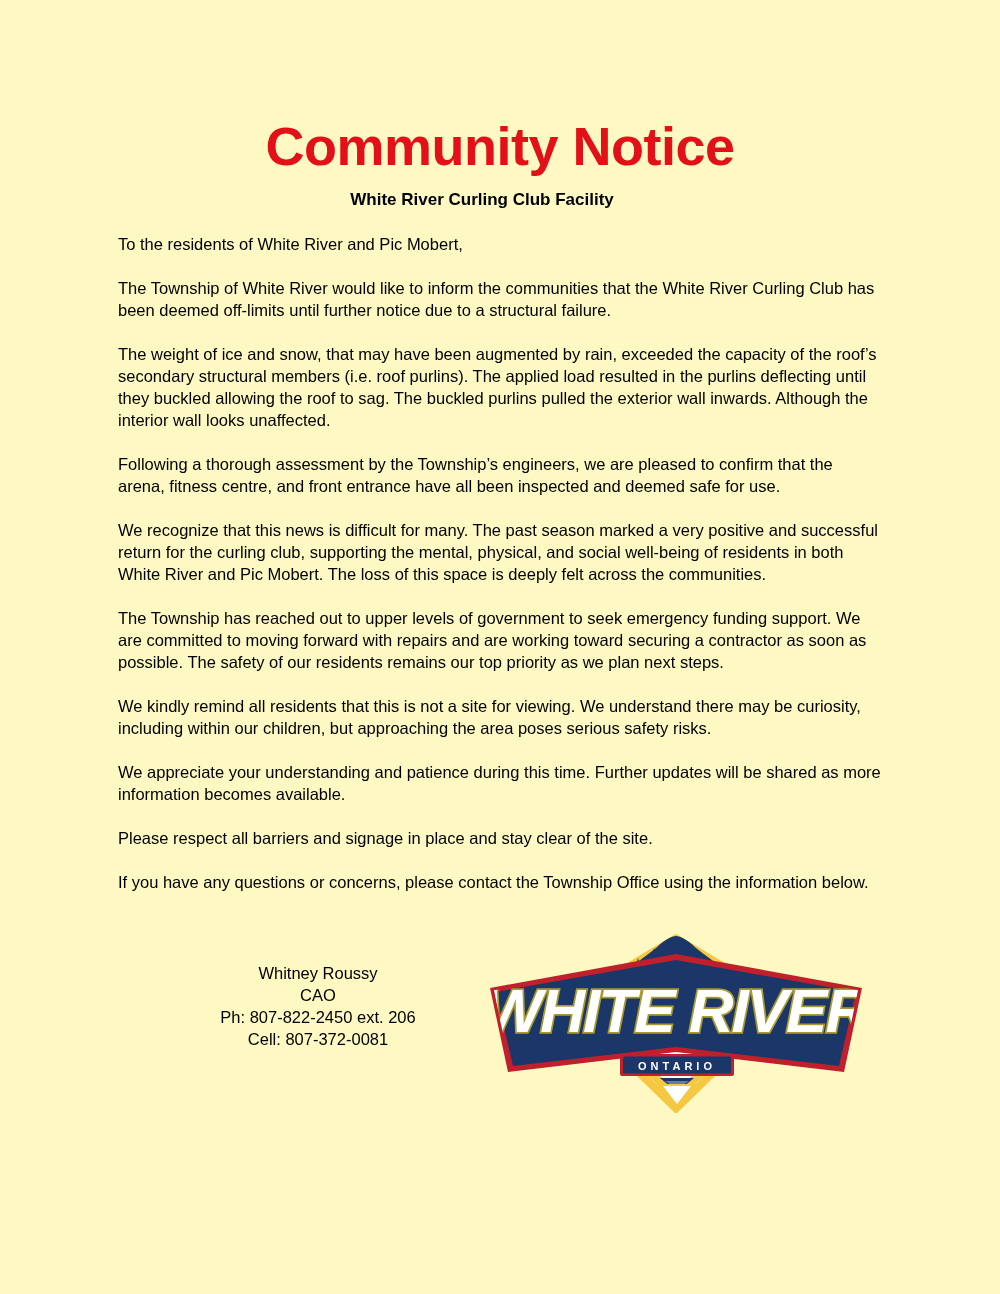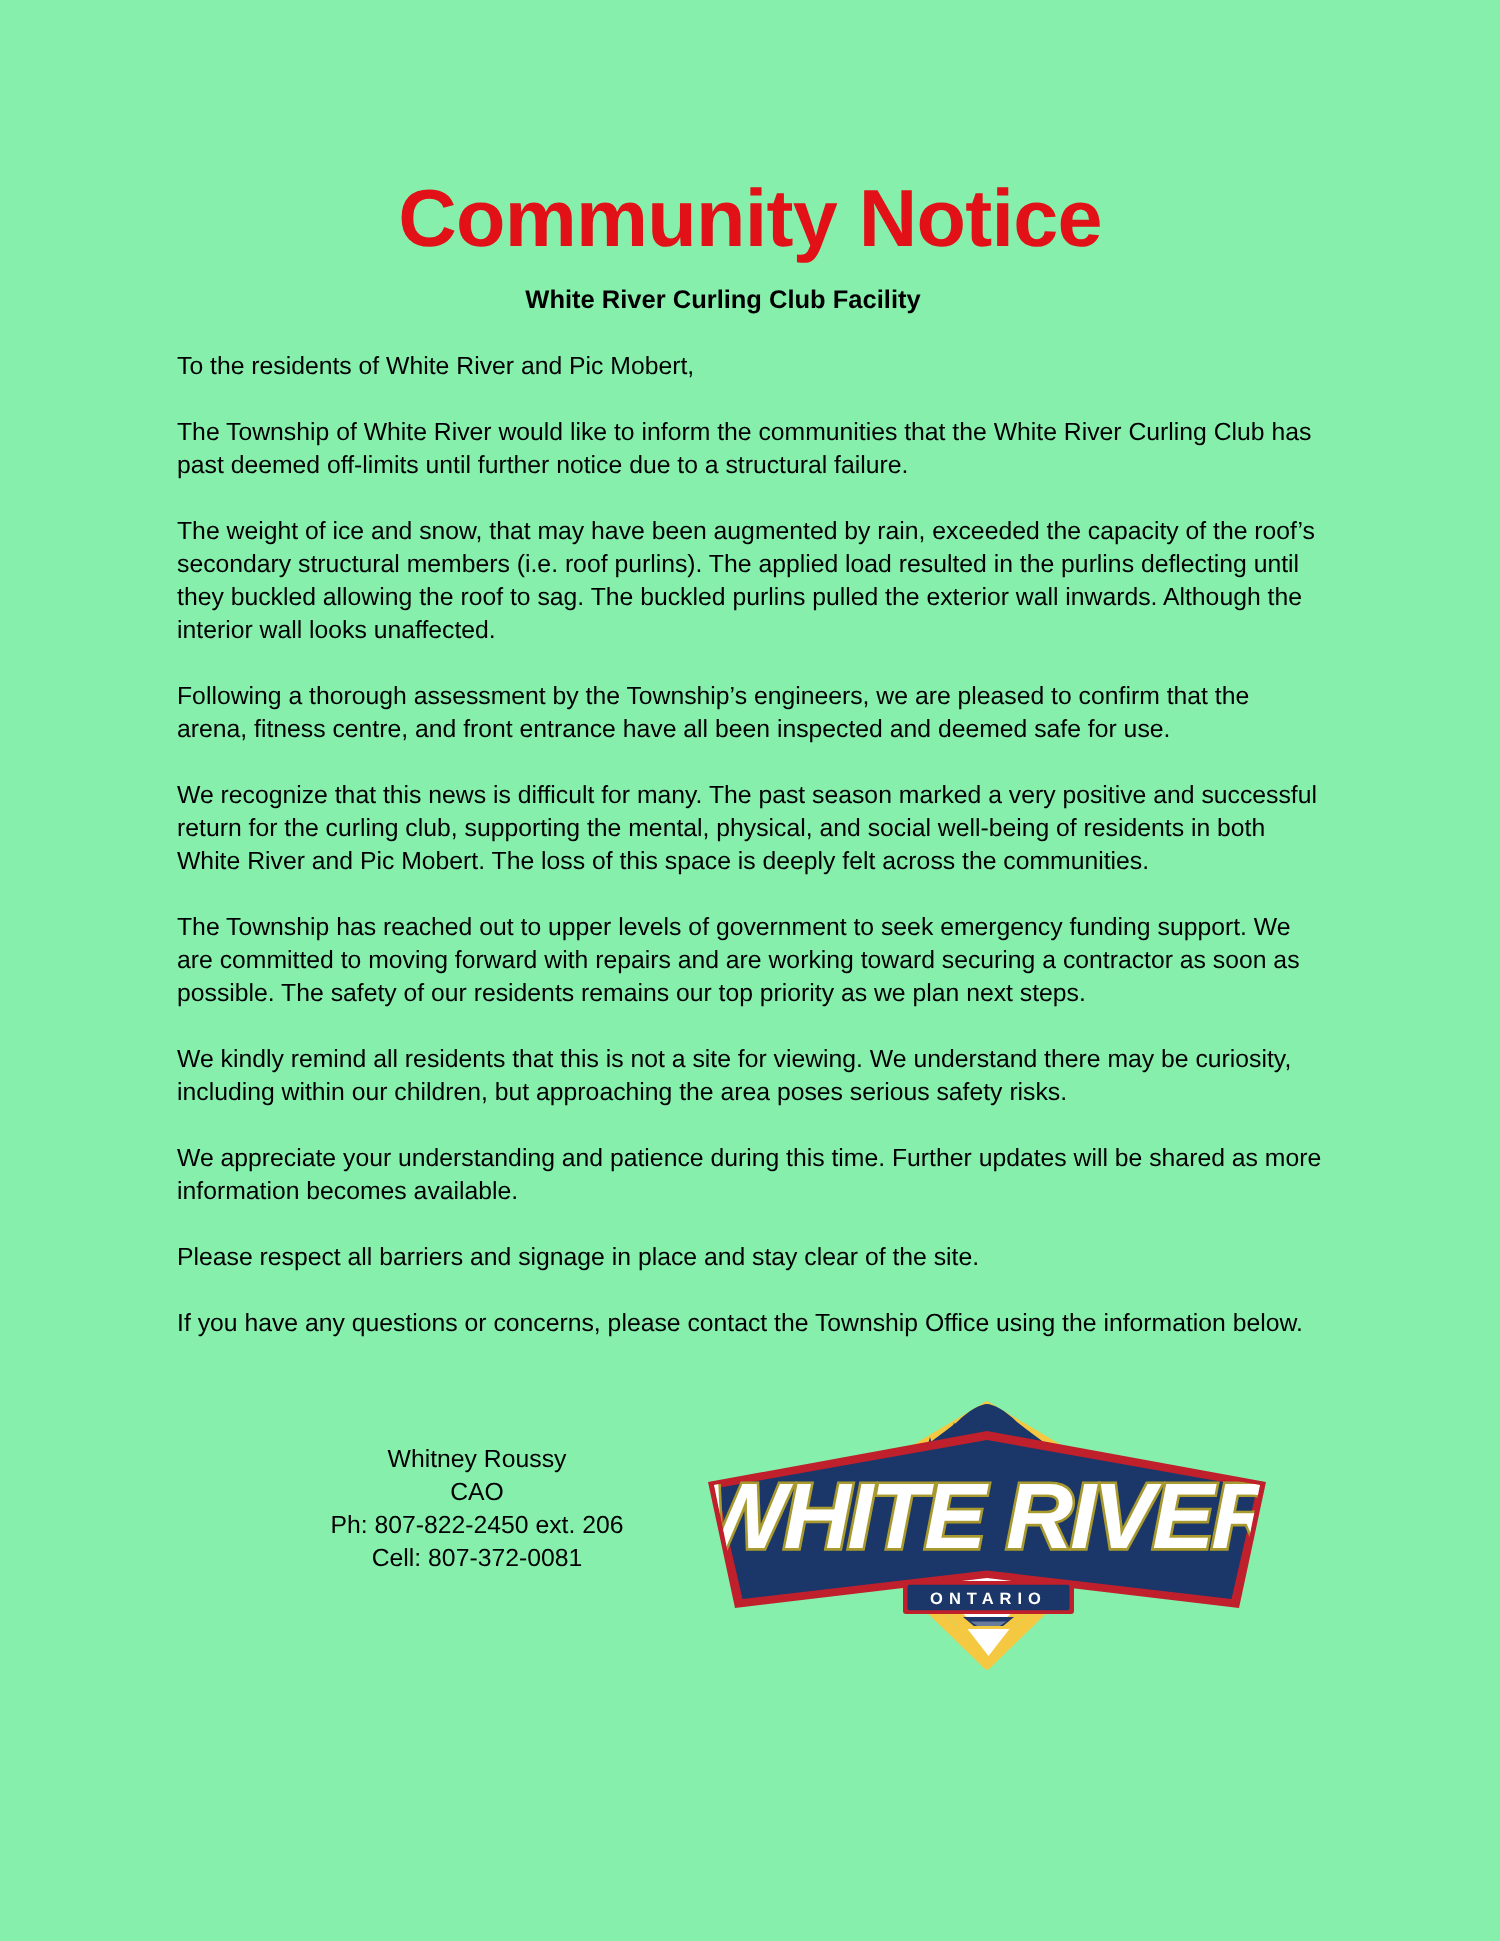--- a/index.html
+++ b/index.html
@@ -14,21 +14,21 @@
     position: relative;
     font-family: "Liberation Sans", sans-serif;
     color: #000000;
     overflow: hidden;
   }
 
   .page {
     position: relative;
     width: 1000px;
     height: 1294px;
-    background: #86efac;
+    background: #fef9c3;
     box-sizing: border-box;
   }
 
   
   .notice-title {
     position: absolute;
     left: 0;
     top: 116px;
     width: 1000px;
     text-align: center;
@@ -77,41 +77,41 @@
     top: 962px;
     width: 400px;
     font-size: 16.5px;
     line-height: 22px;
   }
   .signature div { white-space: pre; text-align: center; }
 
   
   .logo {
     position: absolute;
-    left: 462px;
+    left: 480px;
     top: 918px;
     width: 392px;
     height: 195px;
   }
   .logo svg { display: block; width: 100%; height: 100%; }
 </style>
 </head>
 <body>
 
 <div class="page">
 
   <div class="notice-title">Community Notice</div>
 
   <div class="notice-subtitle">White River Curling Club Facility</div>
 
   <div class="body-block">
 
     <p class="salutation">To the residents of White River and Pic Mobert,</p>
 
-    <p class="para">The Township of White River would like to inform the communities that the White River Curling Club has past deemed off-limits until further notice due to a structural failure.</p>
+    <p class="para">The Township of White River would like to inform the communities that the White River Curling Club has been deemed off-limits until further notice due to a structural failure.</p>
     <p class="para">The weight of ice and snow, that may have been augmented by rain, exceeded the capacity of the roof’s secondary structural members (i.e. roof purlins). The applied load resulted in the purlins deflecting until they buckled allowing the roof to sag. The buckled purlins pulled the exterior wall inwards. Although the interior wall looks unaffected.</p>
     <p class="para">Following a thorough assessment by the Township’s engineers, we are pleased to confirm that the arena, fitness centre, and front entrance have all been inspected and deemed safe for use.</p>
     <p class="para">We recognize that this news is difficult for many. The past season marked a very positive and successful return for the curling club, supporting the mental, physical, and social well-being of residents in both White River and Pic Mobert. The loss of this space is deeply felt across the communities.</p>
     <p class="para">The Township has reached out to upper levels of government to seek emergency funding support. We are committed to moving forward with repairs and are working toward securing a contractor as soon as possible. The safety of our residents remains our top priority as we plan next steps.</p>
     <p class="para">We kindly remind all residents that this is not a site for viewing. We understand there may be curiosity, including within our children, but approaching the area poses serious safety risks.</p>
     <p class="para">We appreciate your understanding and patience during this time. Further updates will be shared as more information becomes available.</p>
     <p class="para">Please respect all barriers and signage in place and stay clear of the site.</p>
     <p class="para">If you have any questions or concerns, please contact the Township Office using the information below.</p>
   </div>
 

